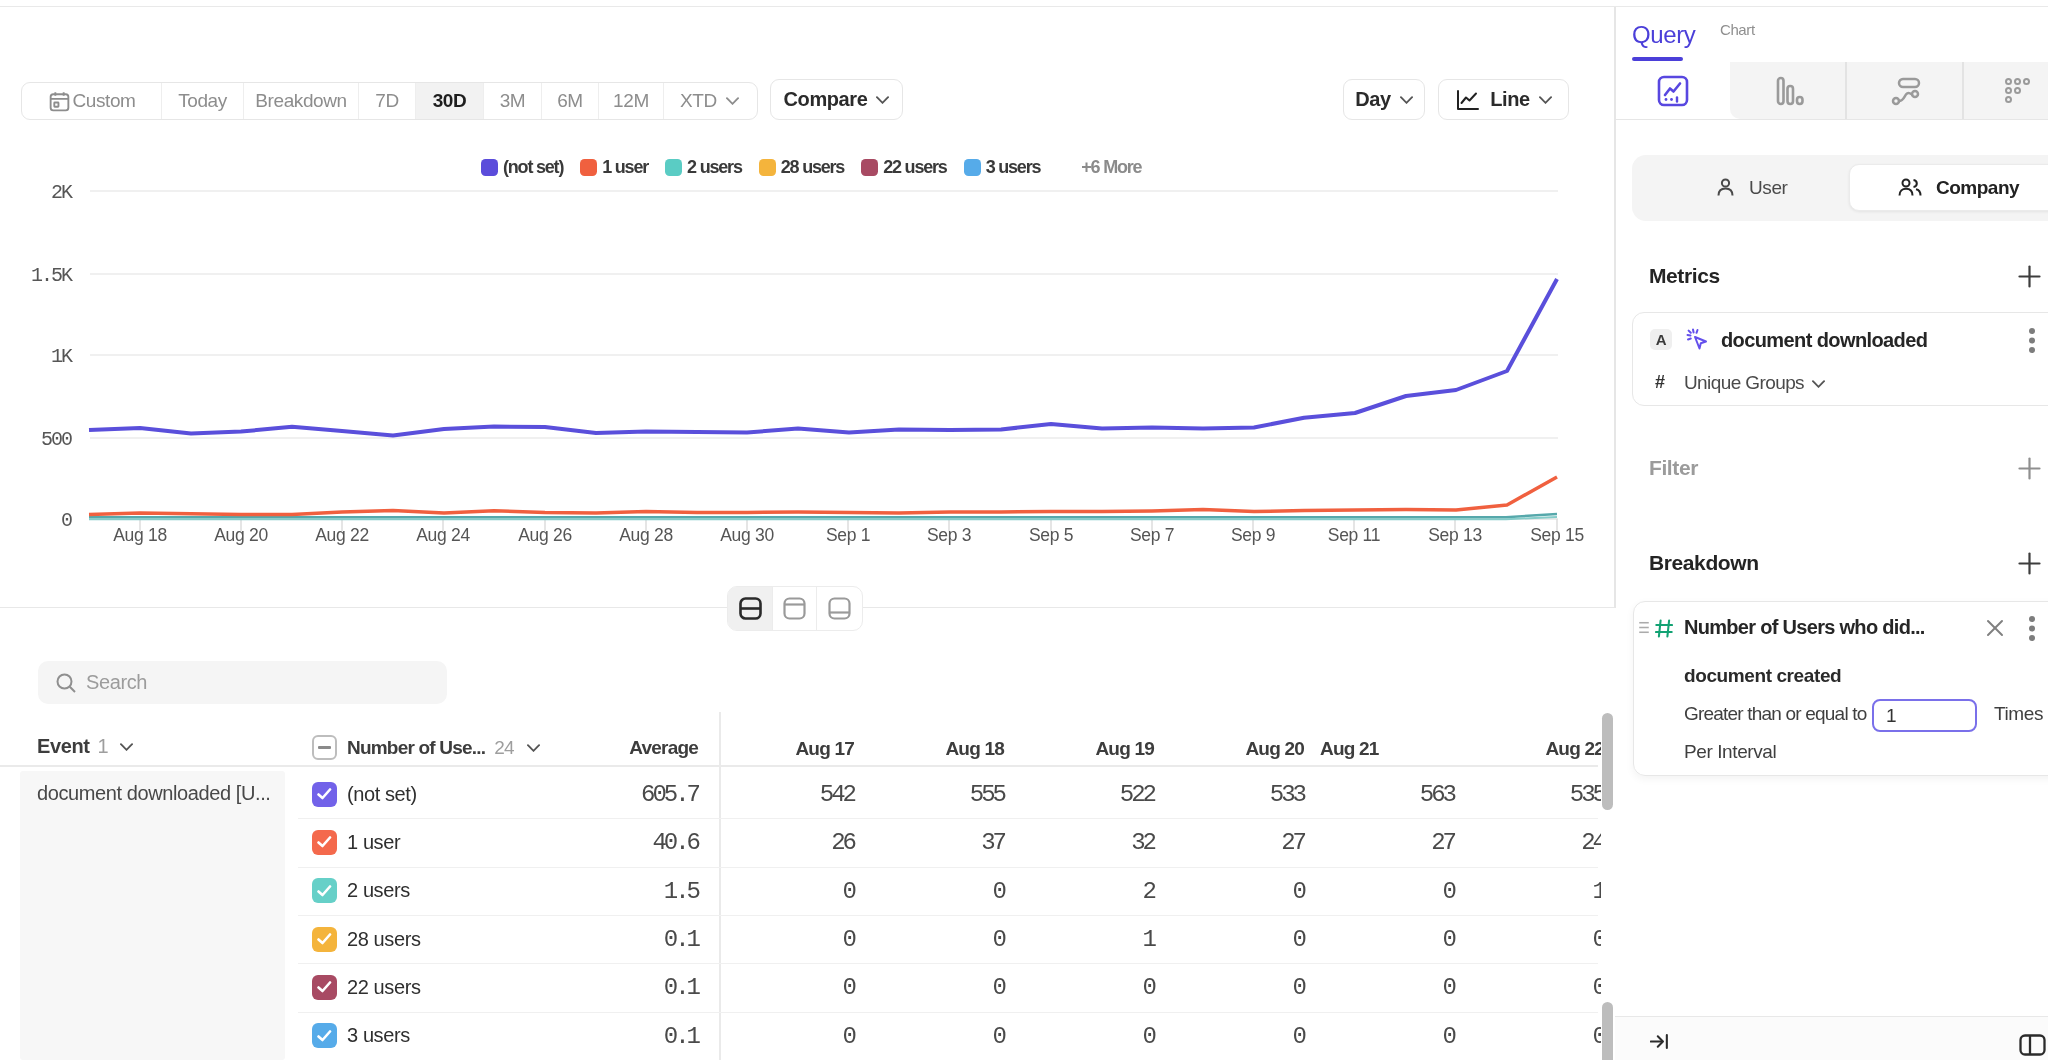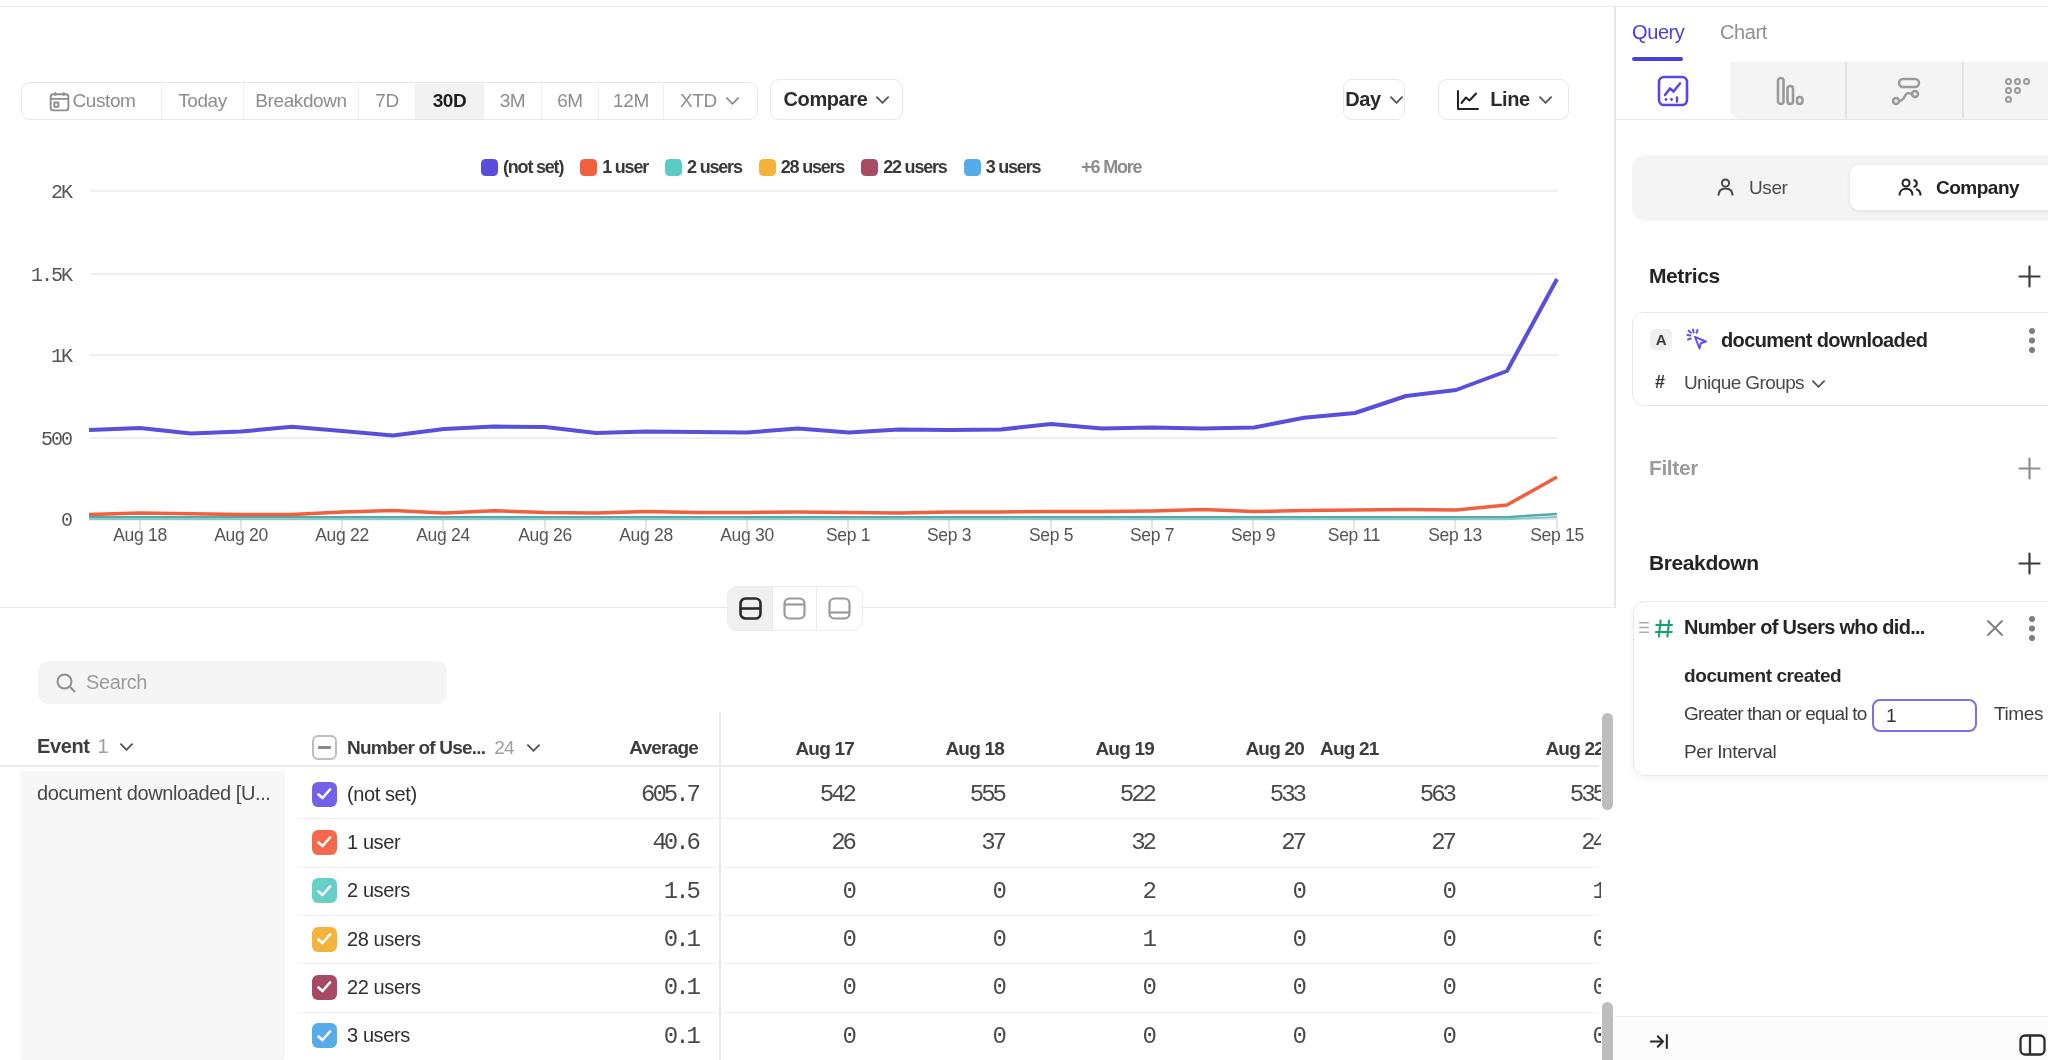--- a/index.html
+++ b/index.html
@@ -54,21 +54,21 @@
         <path d="M1 1 L7 7 L13 1"></path>
       </svg>
     </div>
 </div>
 <div class="abs btn" style="left:770px;top:79px;width:133px;height:41px;">
   <span>Compare</span>
     <svg class="chev" viewBox="0 0 14 8" fill="none" stroke="#555" stroke-width="2" stroke-linecap="round">
       <path d="M1 1 L7 7 L13 1"></path>
     </svg>
 </div>
-<div class="abs btn" style="left:1343px;top:79px;width:62px;height:41px;">
+<div class="abs btn" style="left:1343px;top:79px;width:82px;height:41px;">
   <span>Day</span>
     <svg class="chev" viewBox="0 0 14 8" fill="none" stroke="#555" stroke-width="2" stroke-linecap="round">
       <path d="M1 1 L7 7 L13 1"></path>
     </svg>
 </div>
 <div class="abs btn" style="left:1438px;top:79px;width:131px;height:41px;">
   <svg width="26" height="24" viewBox="0 0 26 24" fill="none" stroke="#222" stroke-width="2" stroke-linecap="round" stroke-linejoin="round">
       <path d="M3 3 L3 21 L23 21"></path>
       <path d="M6.5 15 L11 9.5 L14.5 12.5 L21 5.5"></path>
     </svg>
@@ -323,22 +323,22 @@
     <div class="abs cellnum" style="left:450px;top:310.7px;width:134px;">0</div>
     <div class="abs cellnum" style="left:600px;top:310.7px;width:134px;">0</div>
     <div class="abs cellnum" style="left:750px;top:310.7px;width:134px;">0</div>
   </div>
 
 <div class="abs" style="left:1602px;top:713px;width:11px;height:97px;background:#bdbdbd;border-radius:6px;"></div>
 <div class="abs" style="left:1602px;top:1002px;width:11px;height:58px;background:#bdbdbd;border-radius:6px 6px 0 0;"></div>
 
 <div class="abs" style="left:1614px;top:7px;width:1.5px;height:601px;background:#e6e6e6;"></div>
 
-<div class="abs" style="left:1632px;top:21px;font-size:20px;color:#4b3fd9;font-weight:400;">Query</div>
-<div class="abs" style="left:1720px;top:21px;font-size:20px;color:#8f8f8f;">Chart</div>
+<div class="abs" style="left:1632px;top:21px;font-size:24px;color:#4b3fd9;font-weight:400;">Query</div>
+<div class="abs" style="left:1720px;top:21px;font-size:15px;color:#8f8f8f;">Chart</div>
 <div class="abs" style="left:1632px;top:57px;width:51px;height:4px;background:#4b3fd9;border-radius:2px;"></div>
 
 <div class="abs" style="left:1615px;top:62px;width:433px;height:58px;border-bottom:1.5px solid #e6e6e6;">
   <div class="abs" style="left:115px;top:0;width:318px;height:56.5px;background:#f4f4f4;border-radius:0 0 0 10px;"></div>
   <div class="abs" style="left:230px;top:0;width:1.5px;height:56.5px;background:#e3e3e3;"></div>
   <div class="abs" style="left:347px;top:0;width:1.5px;height:56.5px;background:#e3e3e3;"></div>
 
   <svg class="abs" style="left:40px;top:11px;" width="36" height="36" viewBox="0 0 36 36" fill="none">
     <rect x="4" y="4" width="28" height="28" rx="5" stroke="#5847e0" stroke-width="2.6"></rect>
     <path d="M10 22 L15 15.5 L18.5 18.5 L25 10.5" stroke="#5847e0" stroke-width="2.6" stroke-linecap="round" stroke-linejoin="round"></path>

